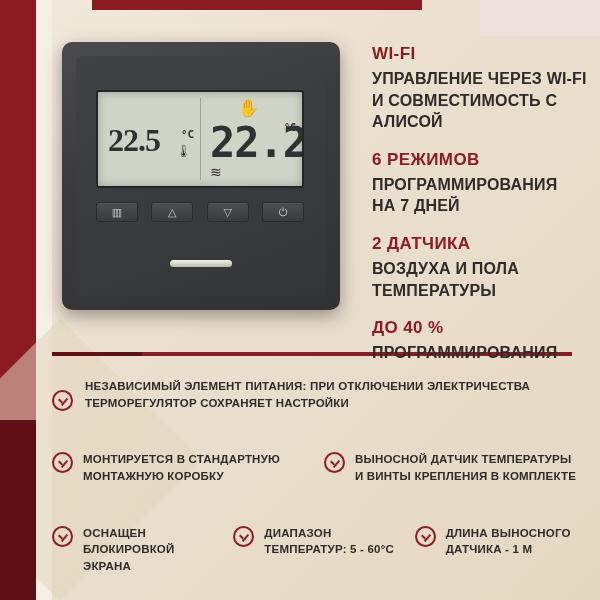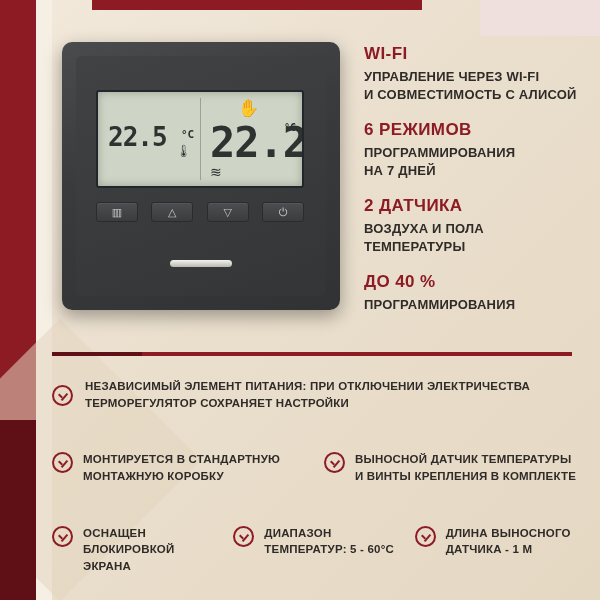--- a/index.html
+++ b/index.html
@@ -78,21 +78,21 @@
   .screen-split {
     position: absolute; left: 50%; top: 6px; bottom: 6px; width: 1px;
     background: rgba(40,50,40,.30);
   }
   .seg {
     font-family: "DejaVu Sans Mono", monospace;
     color: #2c3330; font-weight: bold;
   }
   .temp-left {
     position: absolute; left: 10px; top: 30px;
-    font-size: 26px; letter-spacing: -1px;
+    font-size: 32px; letter-spacing: -1px; font-family: Liberation Serif, serif;
   }
   .unit-left {
     position: absolute; left: 83px; top: 36px; font-size: 11px;
   }
   .temp-right {
     position: absolute; left: 112px; top: 26px;
     font-size: 42px; letter-spacing: -1px;
   }
   .unit-right {
     position: absolute; left: 186px; top: 30px; font-size: 10px;
@@ -125,33 +125,33 @@
     position: absolute; left: 50%; transform: translateX(-50%);
     top: 218px; width: 62px; height: 7px;
     background: linear-gradient(180deg,#f4f4ef,#b9b8ad);
     border-radius: 4px;
   }
 
   
   .features {
     position: absolute; left: 364px; top: 44px; width: 225px;
   }
-  .feat { margin-bottom: 17px; }
+  .feat { margin-bottom: 17px; margin-left: 8px; }
   .feat-title {
     color: #8c1b24; font-weight: bold; font-size: 17px;
     letter-spacing: .4px; margin-bottom: 4px;
   }
   .feat-line {
-    color: #2f2b28; font-weight: bold; font-size: 13px;
+    color: #2f2b28; font-weight: bold; font-size: 16px;
     line-height: 1.35; letter-spacing: .2px;
   }
 
   
   .bottom { position: absolute; left: 52px; top: 378px; width: 530px; }
-  .row-wide { display: flex; align-items: center; gap: 12px; margin-bottom: 26px; }
+  .row-wide { display: flex; align-items: flex-end; gap: 12px; margin-bottom: 26px; }
   .cols { display: flex; gap: 14px; }
   .col { flex: 1; display: flex; align-items: flex-start; gap: 10px; margin-top: 14px; }
   .check {
     flex: 0 0 auto; width: 21px; height: 21px; border-radius: 50%;
     border: 2px solid #8c1b24; position: relative; margin-top: 1px;
   }
   .check:before {
     content: ""; position: absolute; left: 4px; top: 8px;
     width: 5px; height: 2px; background: #8c1b24;
     transform: rotate(45deg);

